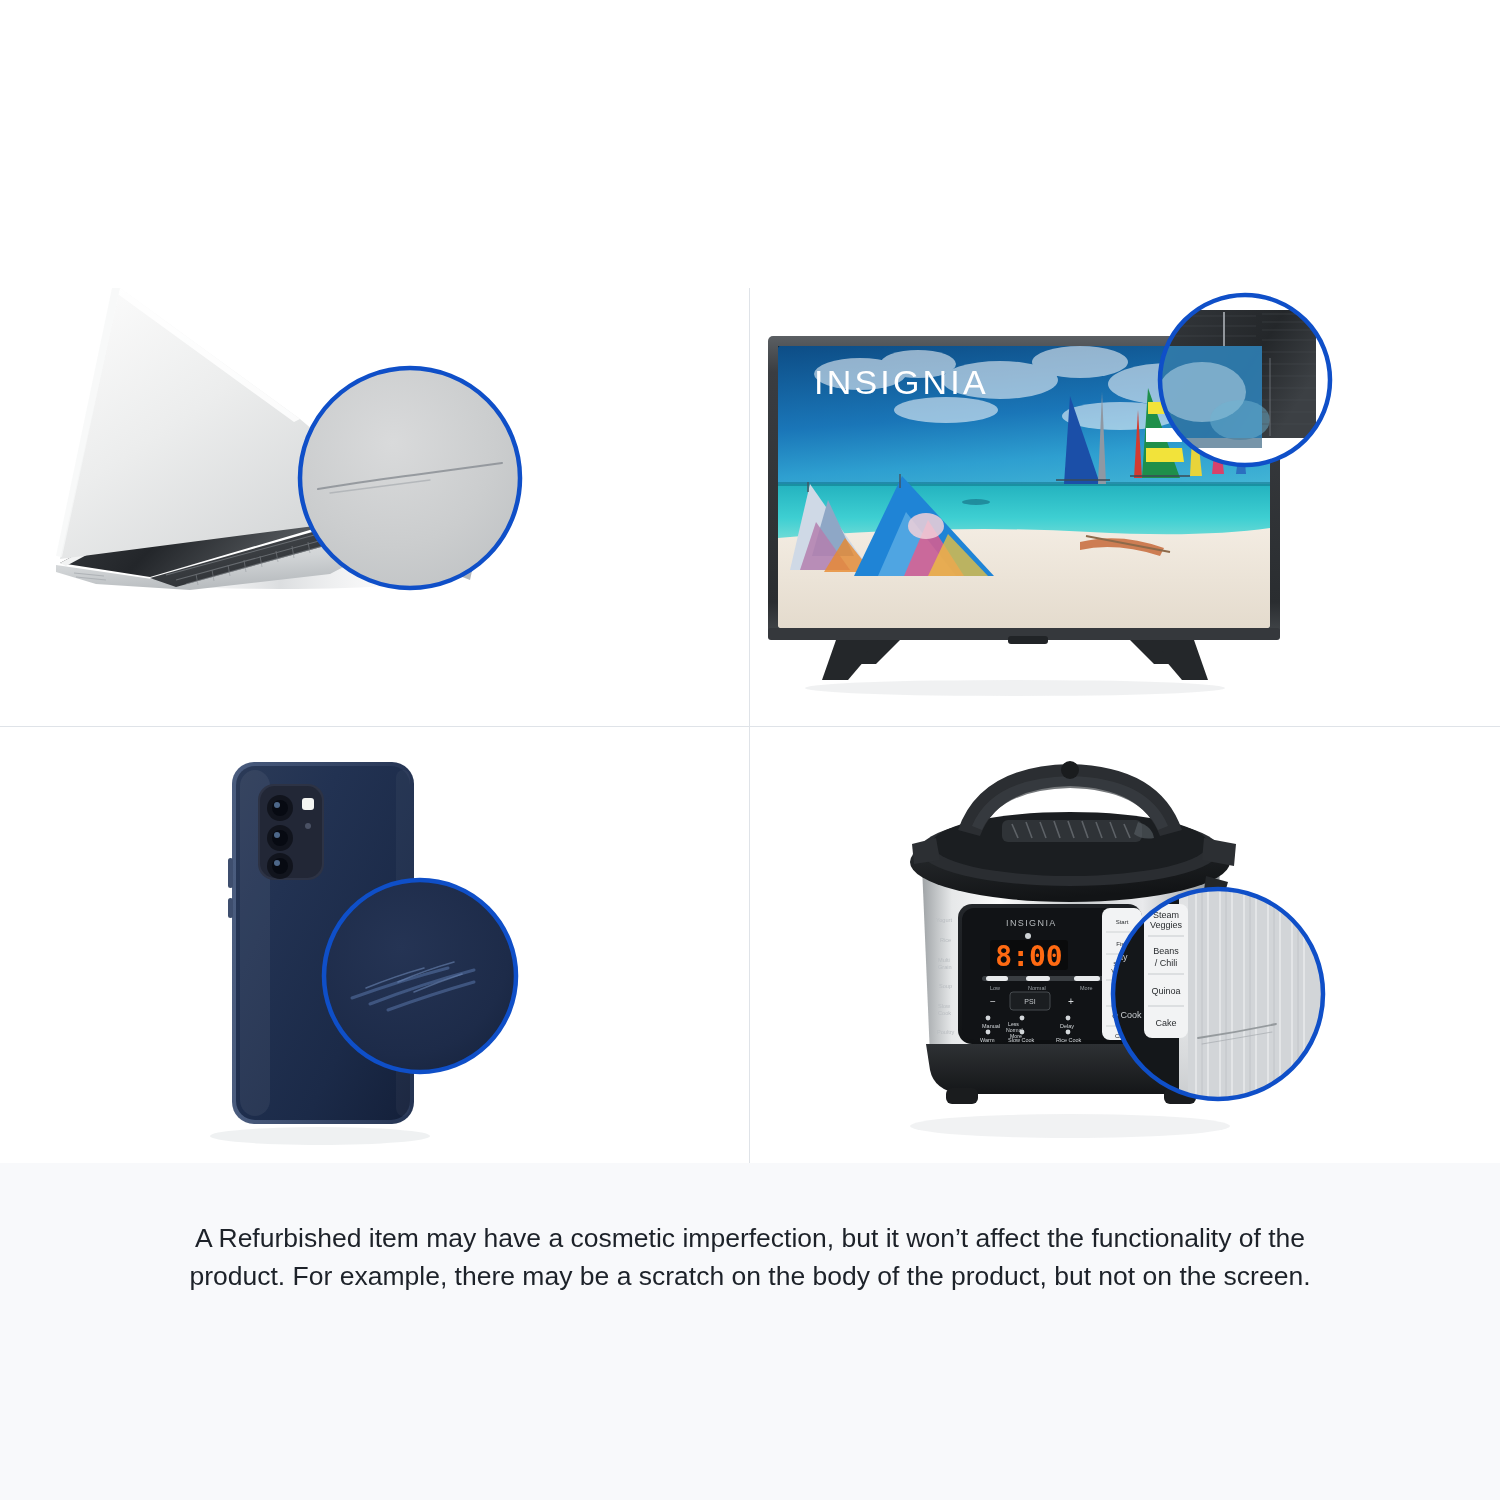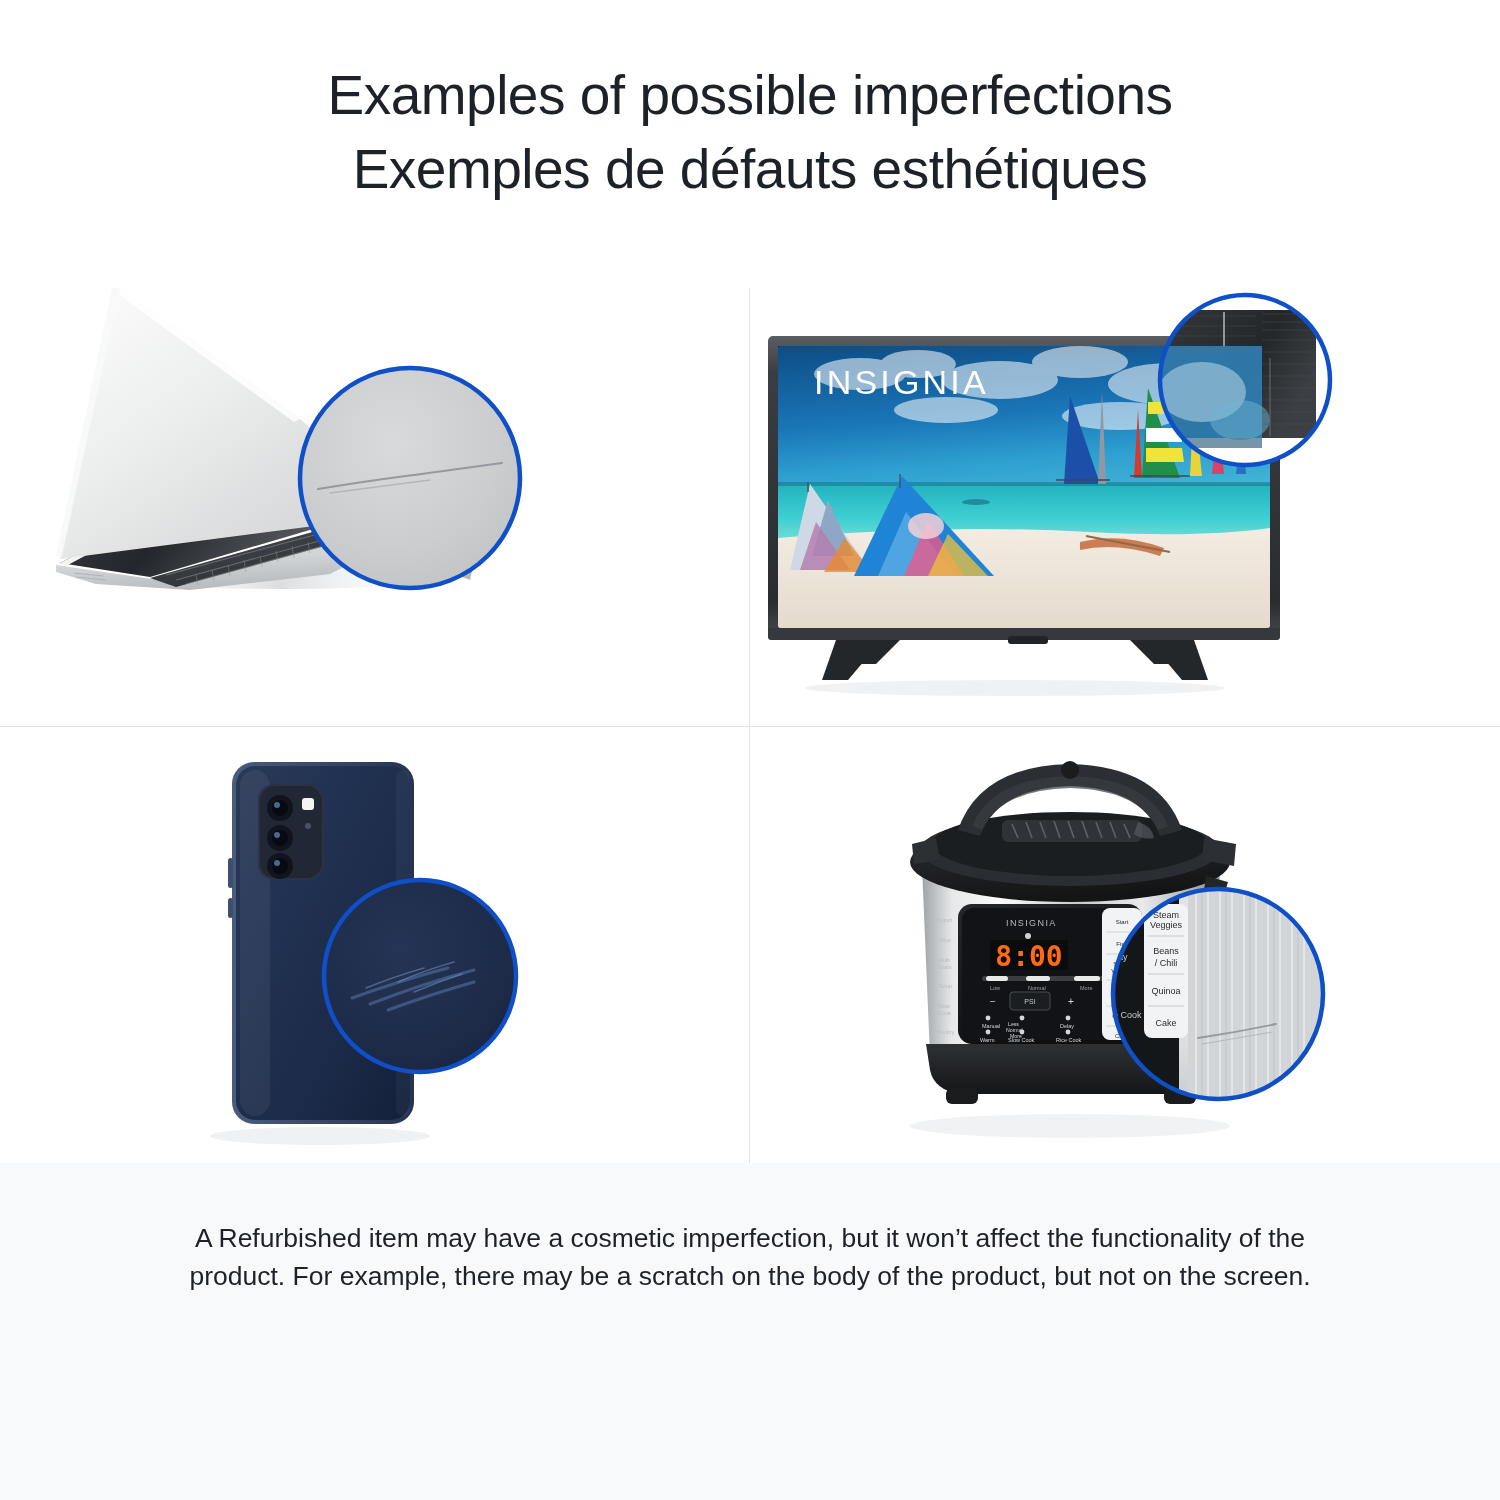--- a/index.html
+++ b/index.html
@@ -51,24 +51,20 @@
     text-align:center; font-size:26.5px; line-height:38px;
     color:#1d2229; font-weight:400;
   }
   .footer p.fr { margin-top:30px; }
 </style>
 </head>
 <body>
 
 <div class="page">
 
-  <div class="heading">
-    <div class="line">Examples of possible imperfections</div>
-    <div class="line">Exemples de défauts esthétiques</div>
-  </div>
 
   <div class="v-divider"></div>
   <div class="h-divider"></div>
 
   <div class="grid">
 
     <div class="cell tl">
       <svg class="art" viewBox="0 0 750 437">
         <defs>
           <linearGradient id="lidG" x1="0" y1="0" x2="1" y2="1">

